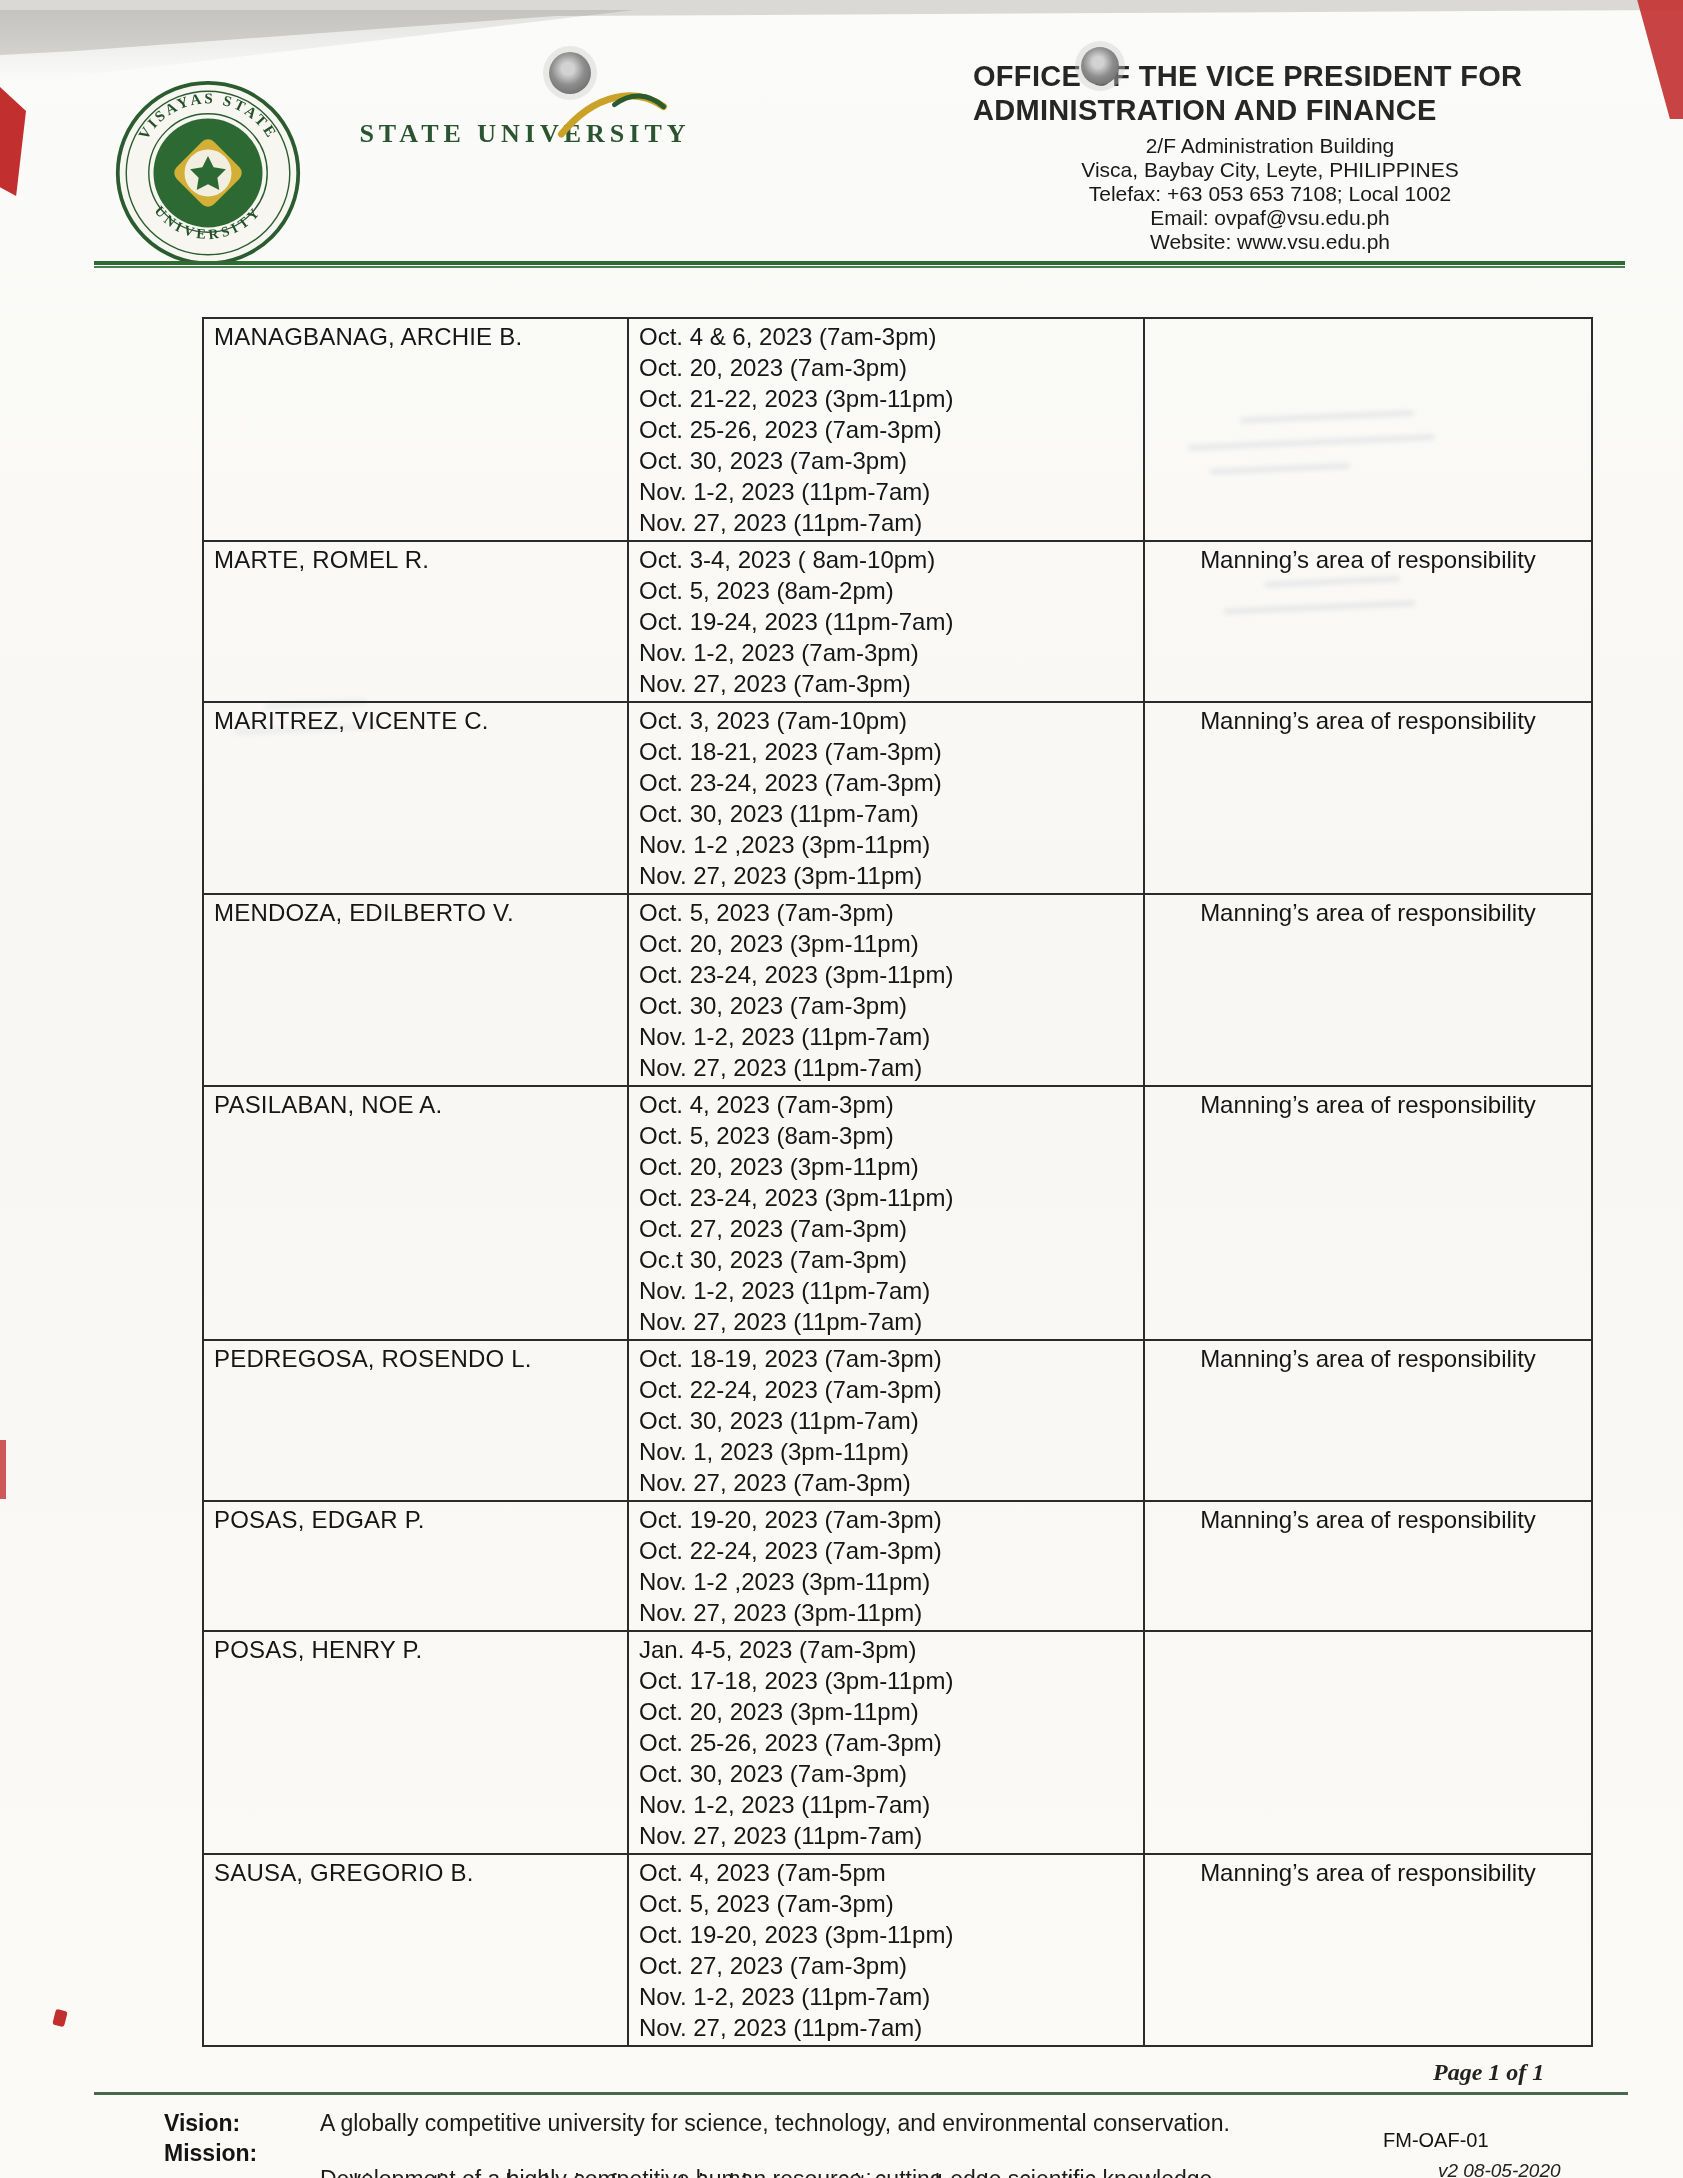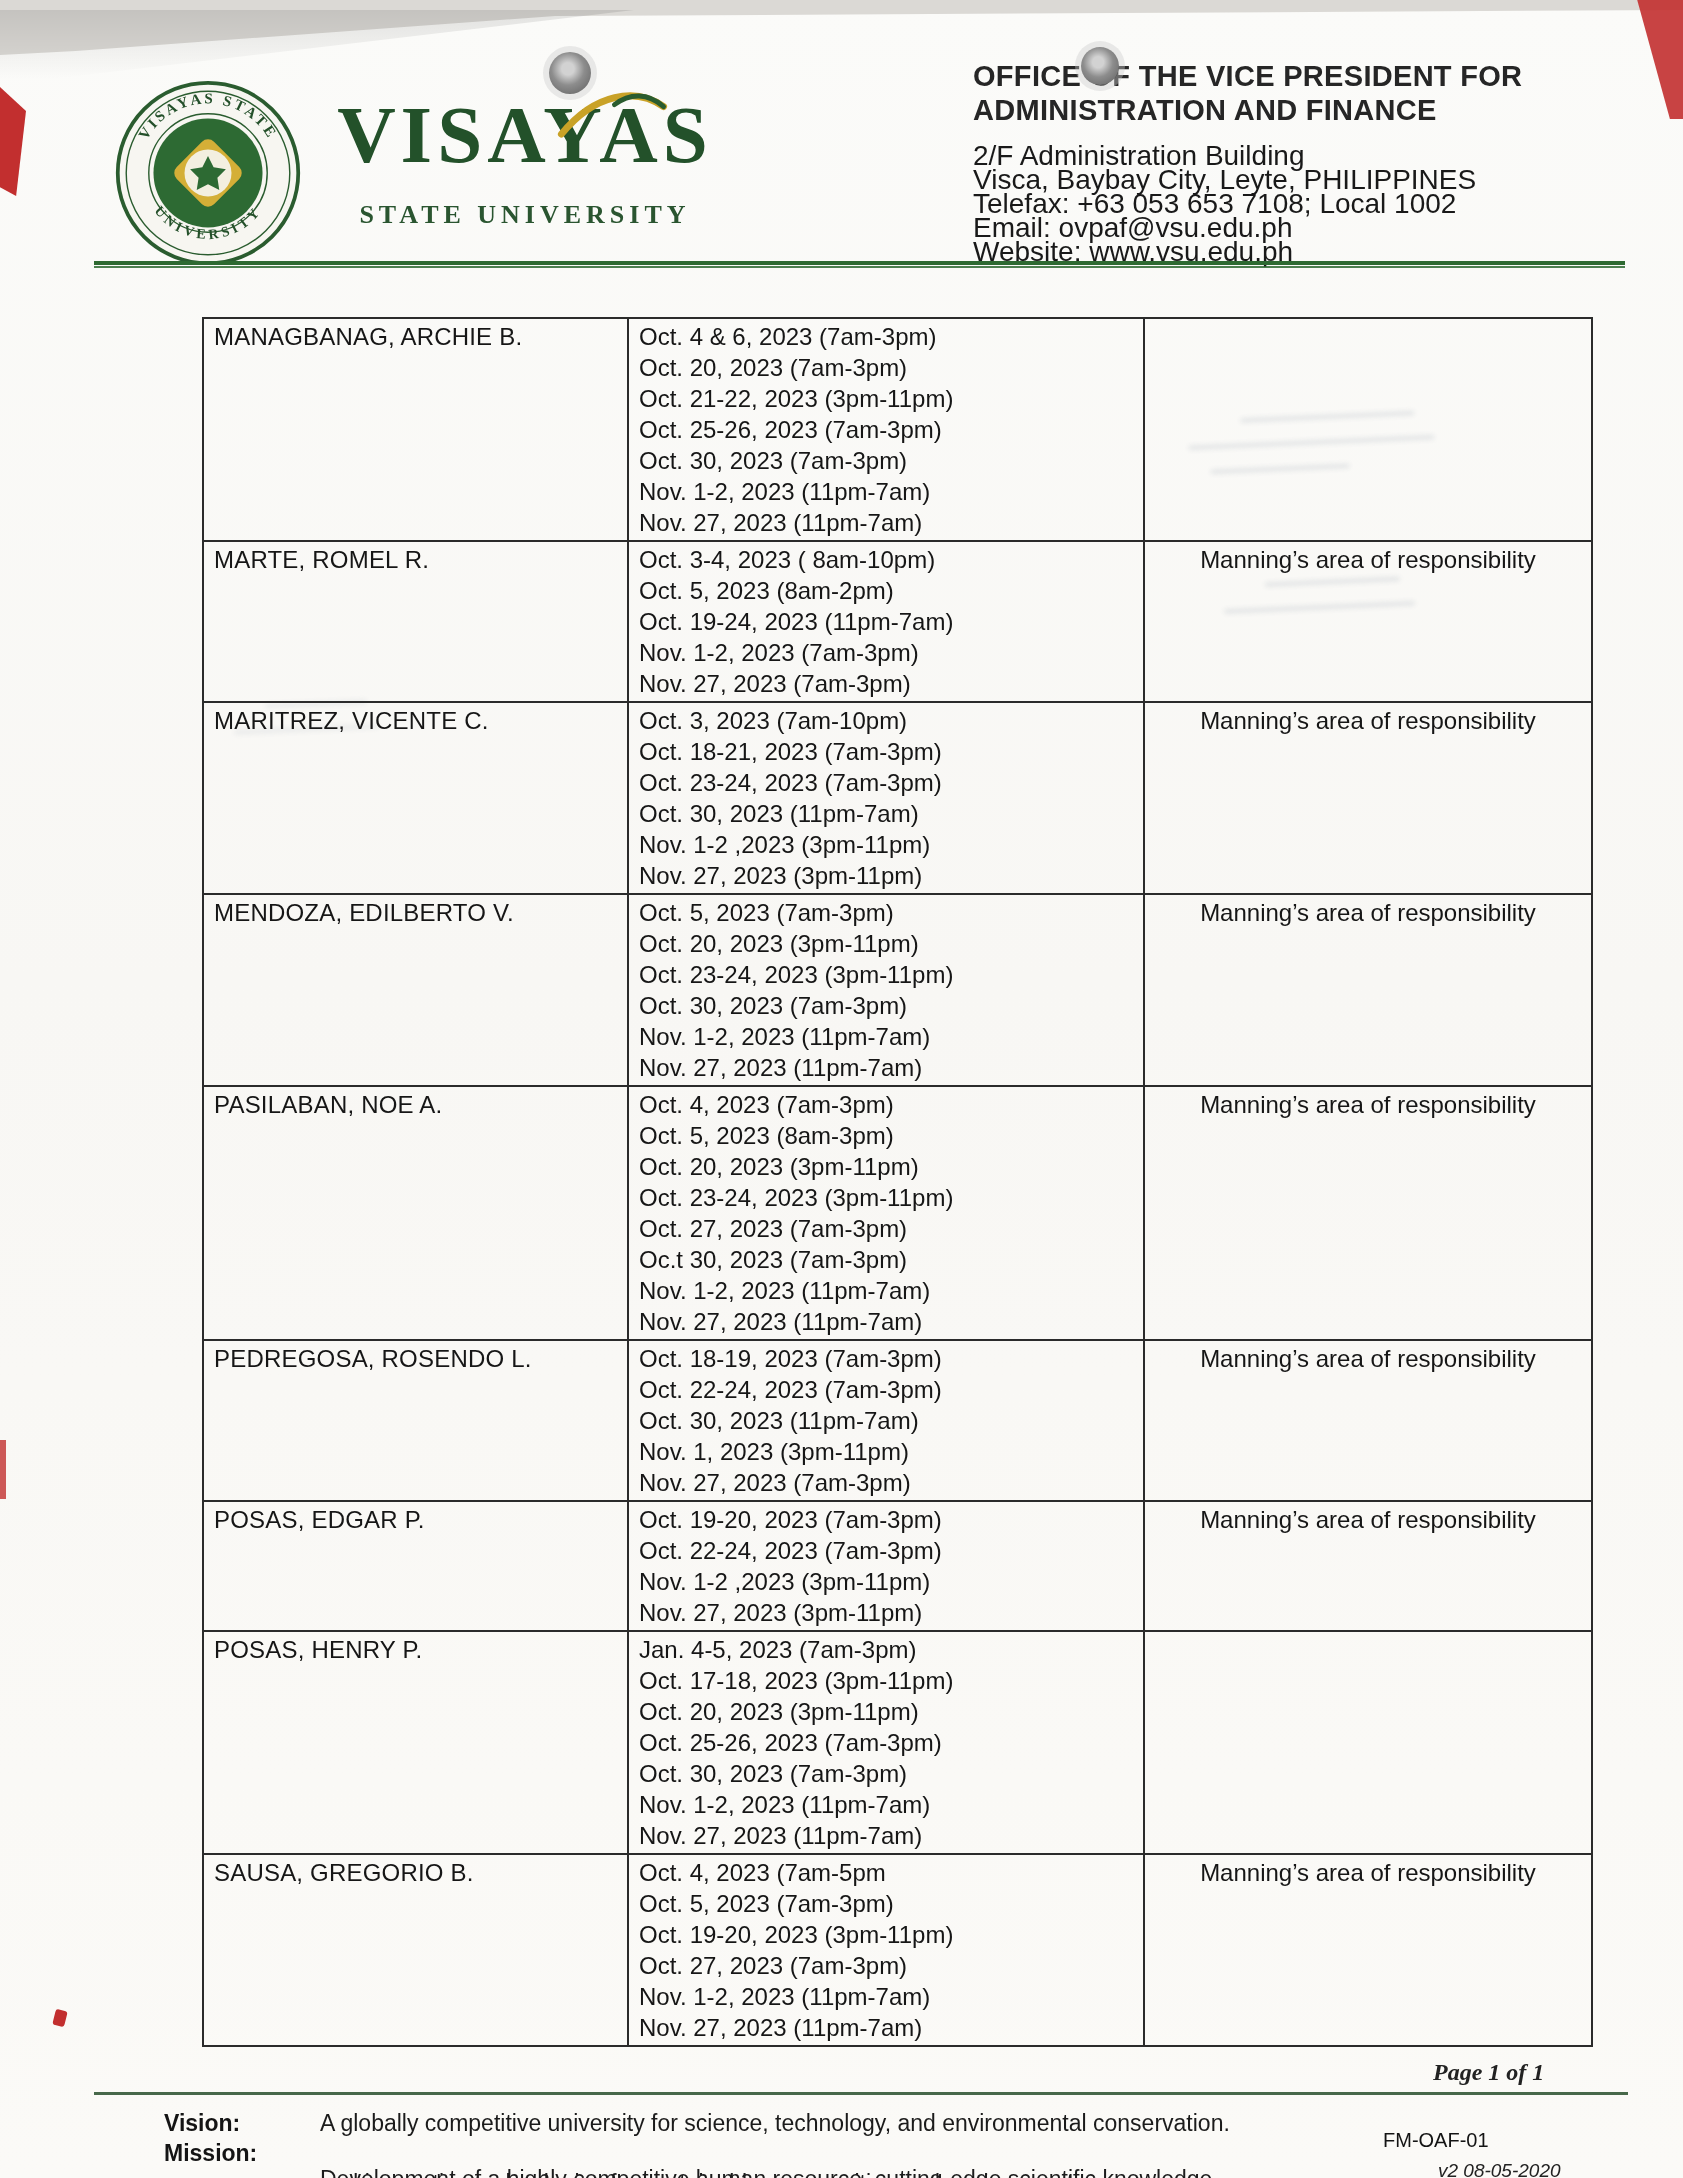--- a/index.html
+++ b/index.html
@@ -54,21 +54,21 @@
     font-family:"Liberation Serif",serif;font-weight:bold;
     font-size:81px;letter-spacing:5px;color:#23512a;line-height:1;
   }
   .uni-sub{
     font-family:"Liberation Serif",serif;font-weight:bold;
     font-size:26px;letter-spacing:5px;color:#2a5530;margin-top:24px;
   }
   .swoosh{position:absolute;left:226px;top:-10px;width:119px;height:57px;pointer-events:none;}
   .office{position:absolute;left:973px;top:59px;width:594px;}
   .office-title{font-size:29px;font-weight:bold;color:#262626;line-height:34px;letter-spacing:0.3px;}
-  .office-addr{margin-top:17px;font-size:28px;line-height:24px;color:#1d1d1d;font-weight:bold;}
+  .office-addr{margin-top:7px;font-size:21px;line-height:24px;color:#1d1d1d;font-weight:bold;text-align:center;}
   .office-addr div{font-weight:normal;color:#191919;}
   .head-rule{
     position:absolute;left:94px;top:261px;width:1531px;height:7px;
     background:linear-gradient(#2e6a32 0 4px,rgba(0,0,0,0) 4px 5px,rgba(46,106,50,.85) 5px 7px);
   }
 
   
   table.sched{
     position:absolute;left:202px;top:317px;width:1323px;
     border-collapse:collapse;table-layout:fixed;
@@ -139,21 +139,20 @@
     </text>
     <rect x="72" y="94" width="10" height="10" transform="rotate(45 77 99)" fill="#c9a227"></rect>
     <rect x="118" y="94" width="10" height="10" transform="rotate(45 123 99)" fill="#c9a227"></rect>
     <circle cx="100" cy="100" r="58" fill="#2d6a33"></circle>
     <rect x="72" y="72" width="56" height="56" rx="9" transform="rotate(45 100 100)" fill="#d4af37"></rect>
     <circle cx="100" cy="100" r="25" fill="#f3efe0"></circle>
     <path d="M100 82 l6 12 13 2 -9 9 2 13 -12 -6 -12 6 2 -13 -9 -9 13 -2 z" fill="#2d6a33"></path>
   </svg>
 
   <div class="wordmark">
-    <div class="uni-name">VISAYAS</div>
     <svg class="swoosh" viewBox="0 0 120 58">
       <path d="M8 50 C 42 8, 84 2, 112 22" stroke="#c9a227" stroke-width="7" fill="none" stroke-linecap="round"></path>
       <path d="M62 20 C 78 8, 96 8, 112 22" stroke="#2a5c2f" stroke-width="5" fill="none" stroke-linecap="round"></path>
     </svg>
     <div class="uni-sub">STATE UNIVERSITY</div>
   </div>
 
   <div class="office">
     <div class="office-title">
       <div>OFFICE OF THE VICE PRESIDENT FOR</div>

